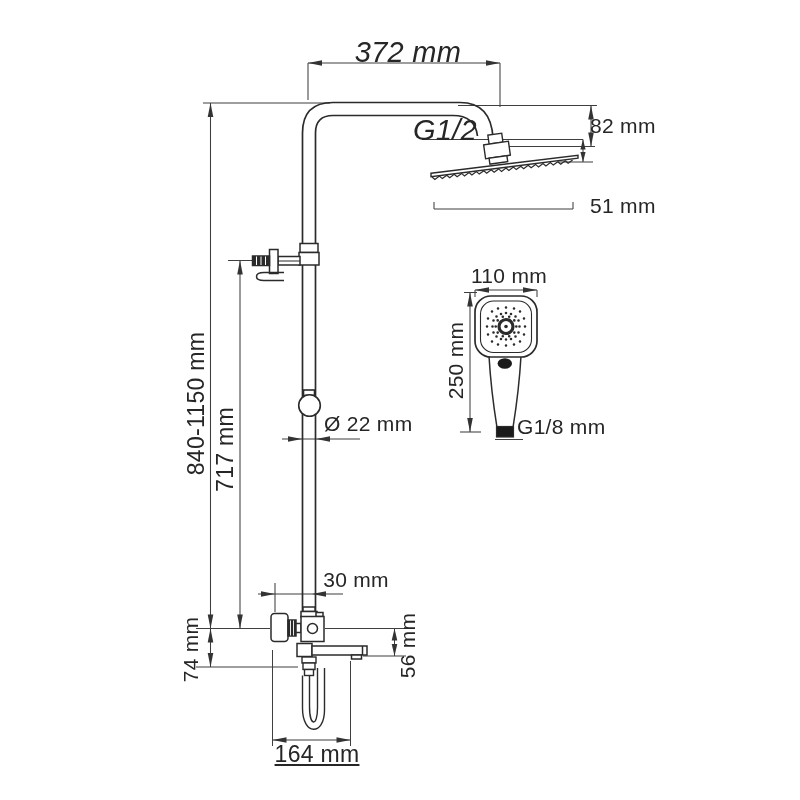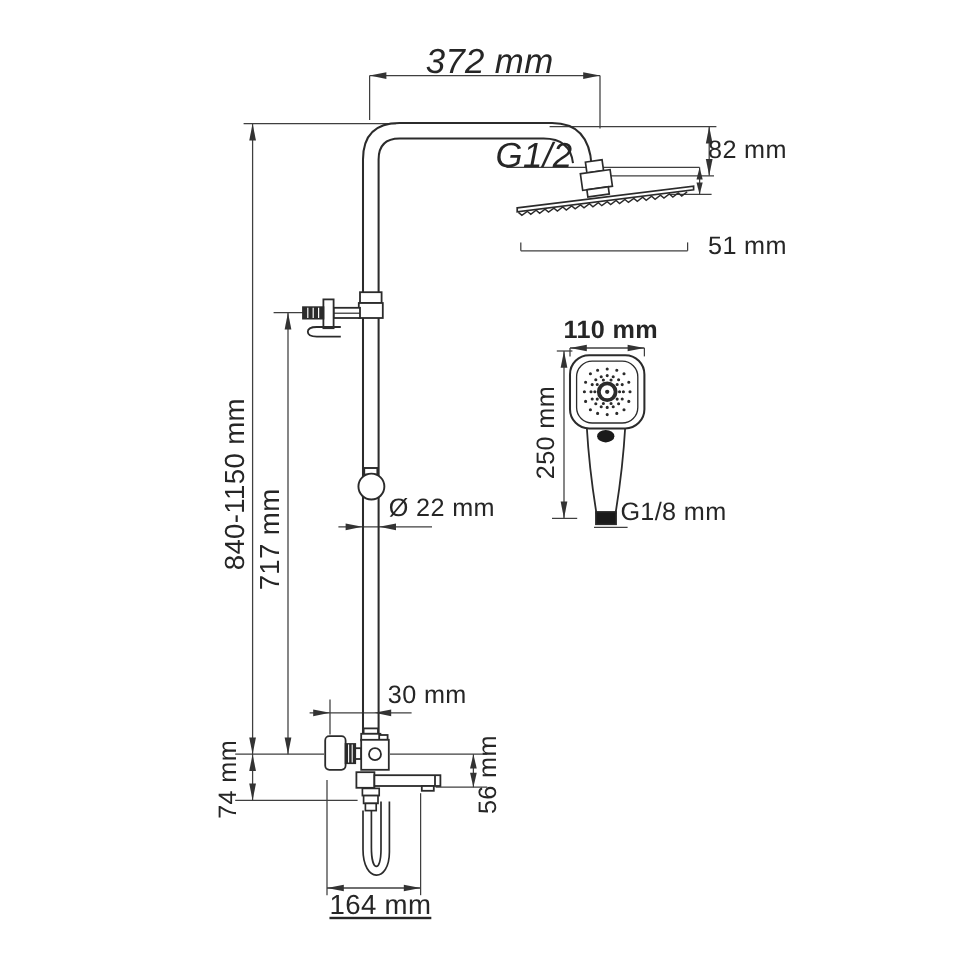--- a/index.html
+++ b/index.html
@@ -8,21 +8,21 @@
   svg{position:absolute;left:0;top:0;}
   .lbl{position:absolute;color:#262626;white-space:nowrap;line-height:1;letter-spacing:0.3px;}
   .c{text-align:center;}
   .v{transform:rotate(-90deg);text-align:center;}
   .fs25{font-size:29px;font-style:italic;} .fs23{font-size:23px;} .fs21{font-size:21px;}
   .l372{left:348px;top:38px;width:120px;}
   .lg12{left:405px;top:116px;width:80px;}
   .l82{left:590px;top:115px;}
   .l51{left:590px;top:150px;margin-top:45px;}
   .l300{left:435px;top:187px;width:140px;}
-  .l110{left:459px;top:265px;width:100px;font-weight:bold;}
+  .l110{left:459px;top:265px;width:100px;}
   .l250{left:410px;top:350px;width:90px;}
   .lg12mm{left:517px;top:416px;}
   .ld22{left:324px;top:413px;}
   .l840{left:121px;top:392px;width:150px;}
   .l717{left:180px;top:438px;width:90px;}
   .l70{left:311px;top:569px;width:90px;}
   .l74{left:155px;top:639px;width:70px;}
   .l56{left:372px;top:635px;width:70px;}
   .l164{left:267px;top:743px;width:100px;text-decoration:underline;}
 </style>

